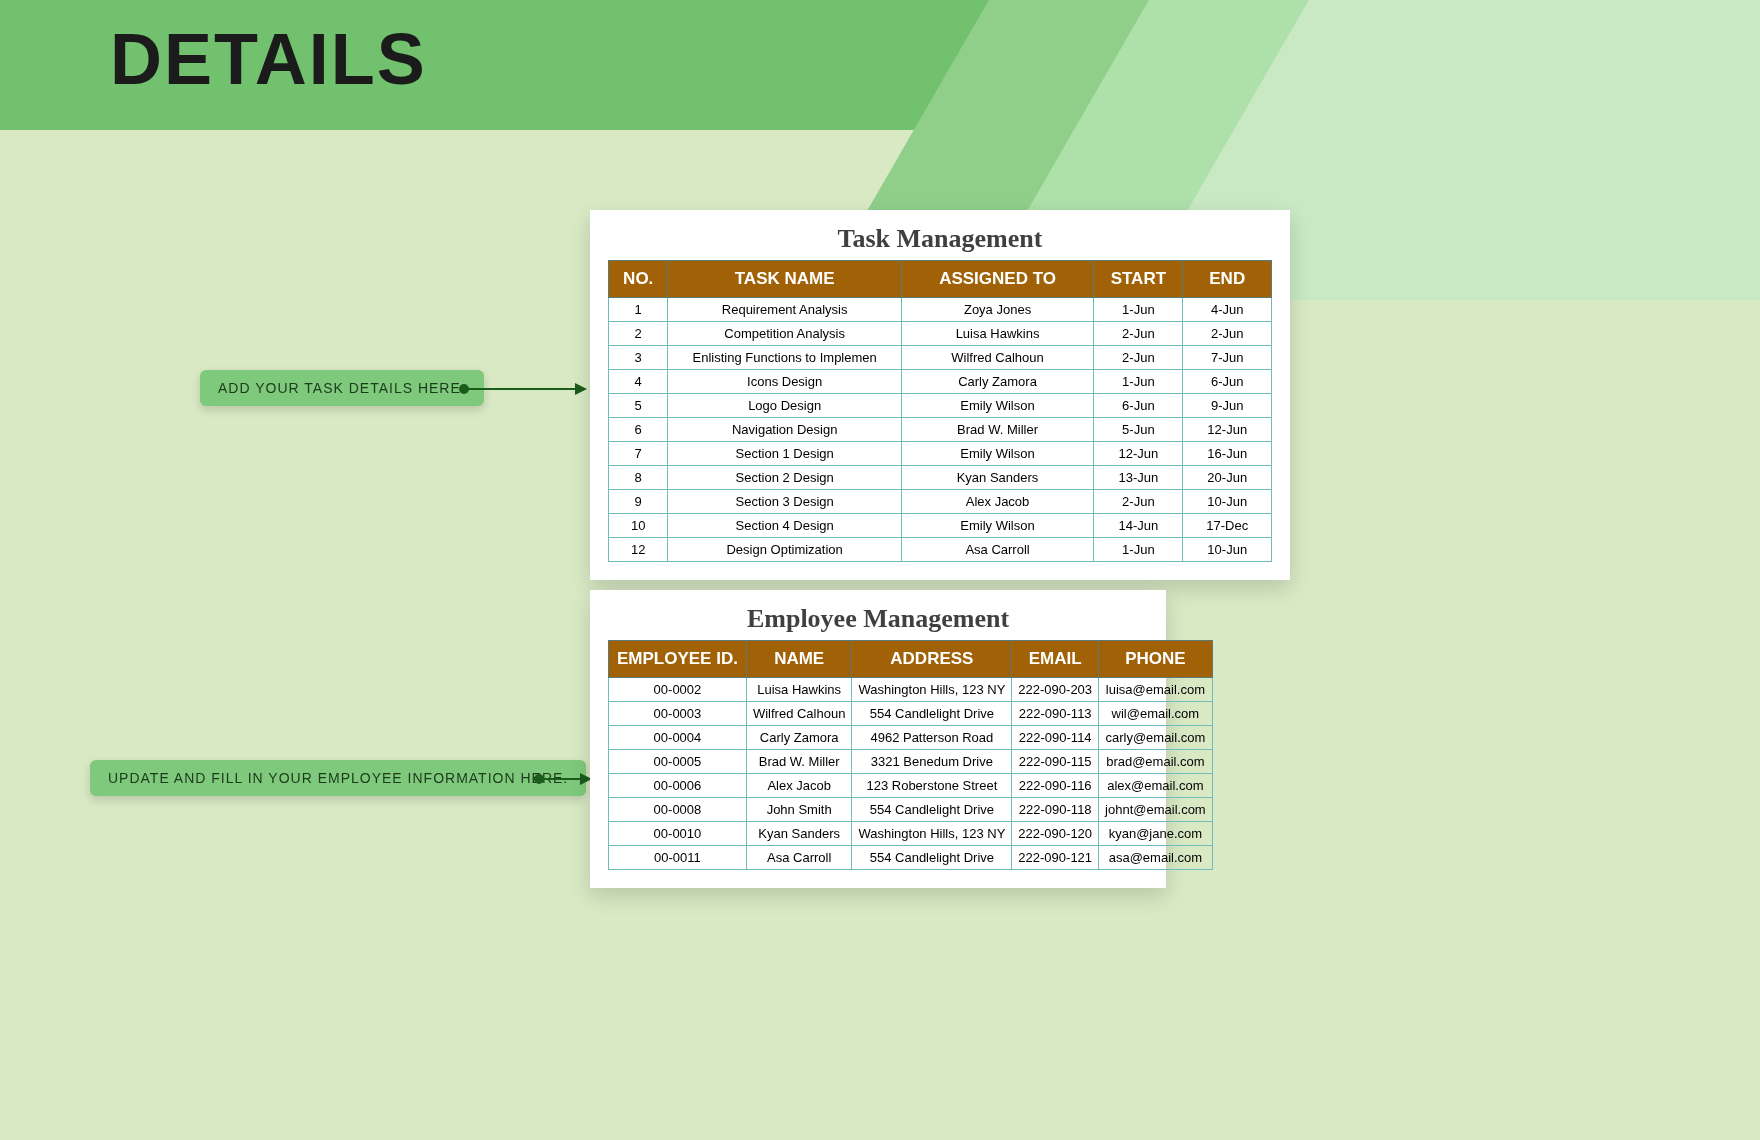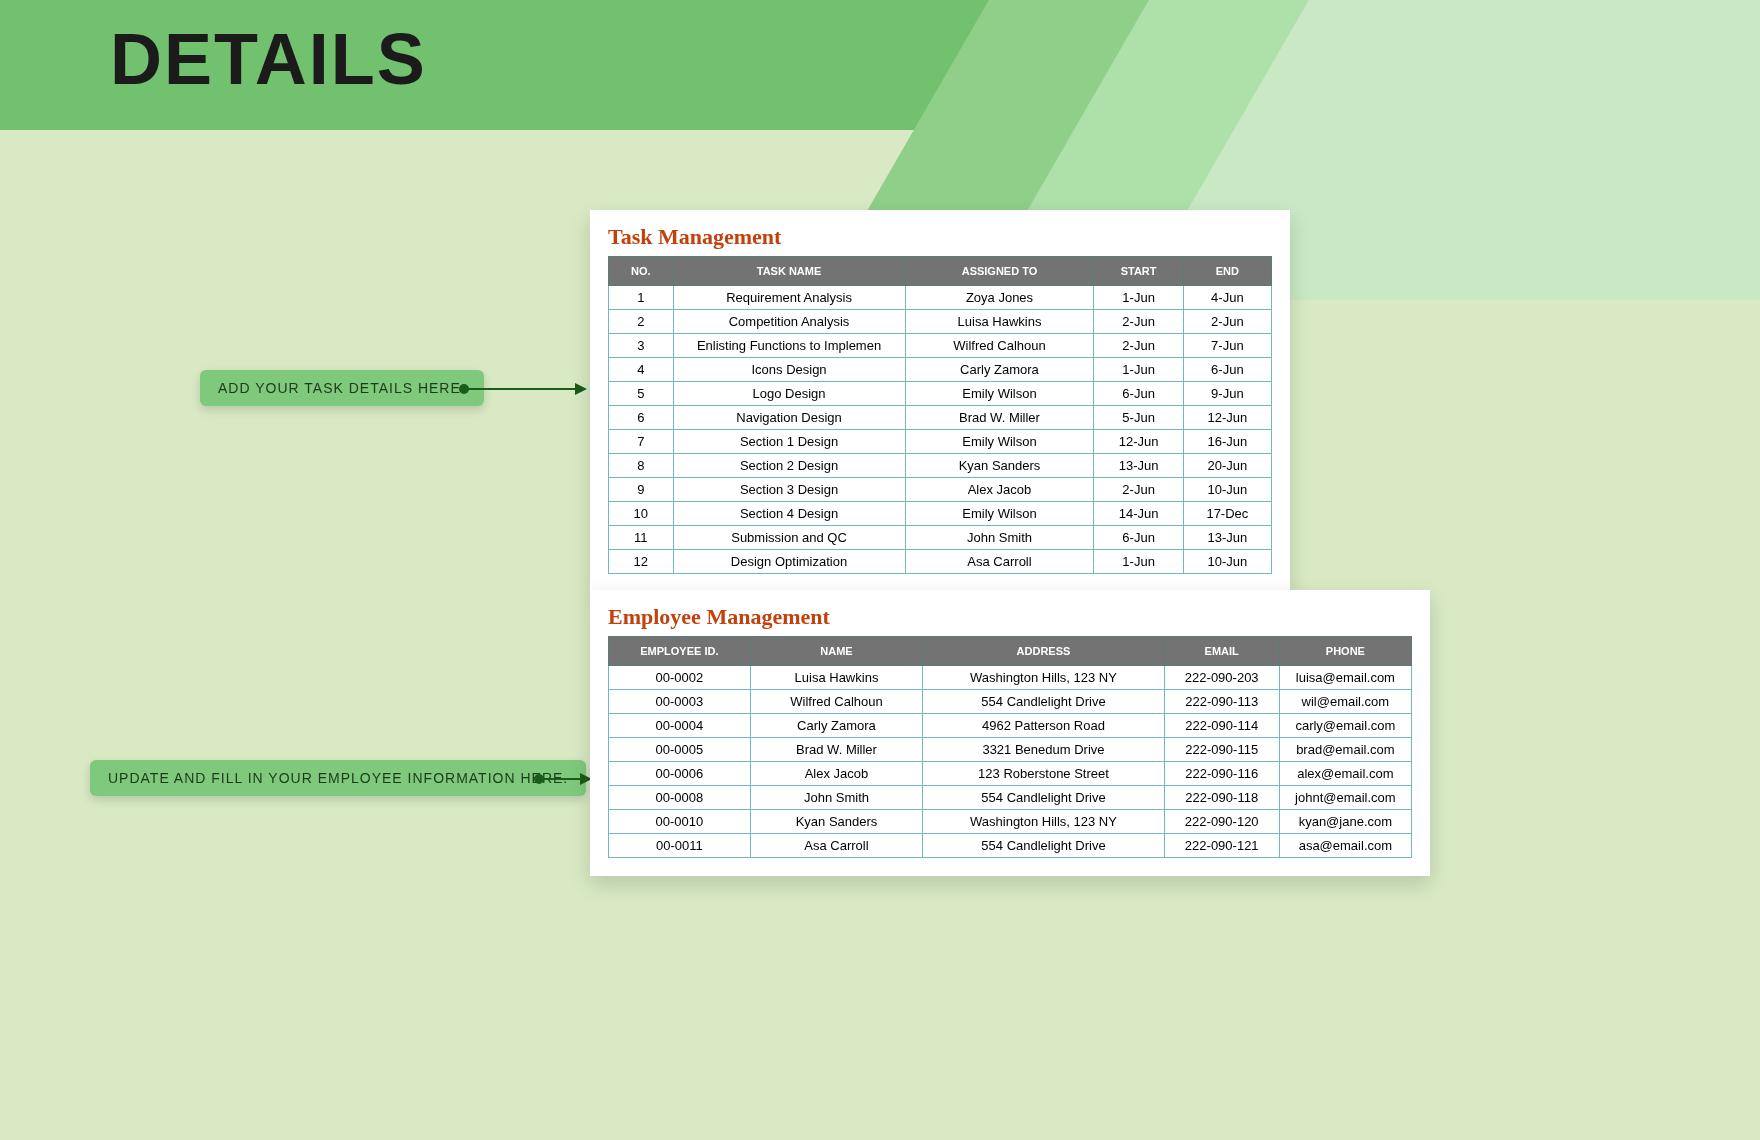--- a/index.html
+++ b/index.html
@@ -37,50 +37,51 @@
     color: #1b1b1b;
   }
 
   .card {
     position: absolute;
     background: #ffffff;
     box-shadow: 0 8px 20px rgba(0,0,0,0.15);
     padding: 14px 18px 18px 18px;
   }
   .card-title {
+    text-align: center;
     font-family: Georgia, "Times New Roman", serif;
     font-weight: 700;
-    font-size: 22px;
-    color: #c2410c;
+    font-size: 26px;
+    color: #404040;
     margin-bottom: 6px;
   }
   table {
     border-collapse: collapse;
     width: 100%;
     font-size: 13px;
   }
   th, td {
     border: 1px solid #6fbdbb;
     padding: 4px 6px;
     text-align: center;
     white-space: nowrap;
     overflow: hidden;
   }
   thead th {
-    background: #737373;
+    background: #a16207;
     color: #ffffff;
     font-weight: 700;
     text-transform: uppercase;
-    font-size: 11px;
+    font-size: 17px;
     border: 1px solid #5c7a77;
-    padding: 8px 22px;
+    padding: 8px 8px;
   }
 
   .task-card { top: 210px; left: 590px; width: 700px; }
-  .emp-card  { top: 590px; left: 590px; width: 840px; }
+  .emp-card  { top: 590px; left: 590px; width: 576px; }
 
   .task-card col.c0 { width: 60px; }
   .task-card col.c1 { width: 235px; }
   .task-card col.c2 { width: 195px; }
   .task-card col.c3 { width: 90px; }
   .task-card col.c4 { width: 90px; }
 
   .emp-card col.c0 { width: 95px; }
   .emp-card col.c1 { width: 150px; }
   .emp-card col.c2 { width: 210px; }
@@ -225,27 +226,20 @@
           <td>10-Jun</td>
         </tr>
         <tr>
           <td>10</td>
           <td>Section 4 Design</td>
           <td>Emily Wilson</td>
           <td>14-Jun</td>
           <td>17-Dec</td>
         </tr>
         <tr>
-          <td>11</td>
-          <td>Submission and QC</td>
-          <td>John Smith</td>
-          <td>6-Jun</td>
-          <td>13-Jun</td>
-        </tr>
-        <tr>
           <td>12</td>
           <td>Design Optimization</td>
           <td>Asa Carroll</td>
           <td>1-Jun</td>
           <td>10-Jun</td>
         </tr>
       </tbody>
   </table>
 </div>
 

